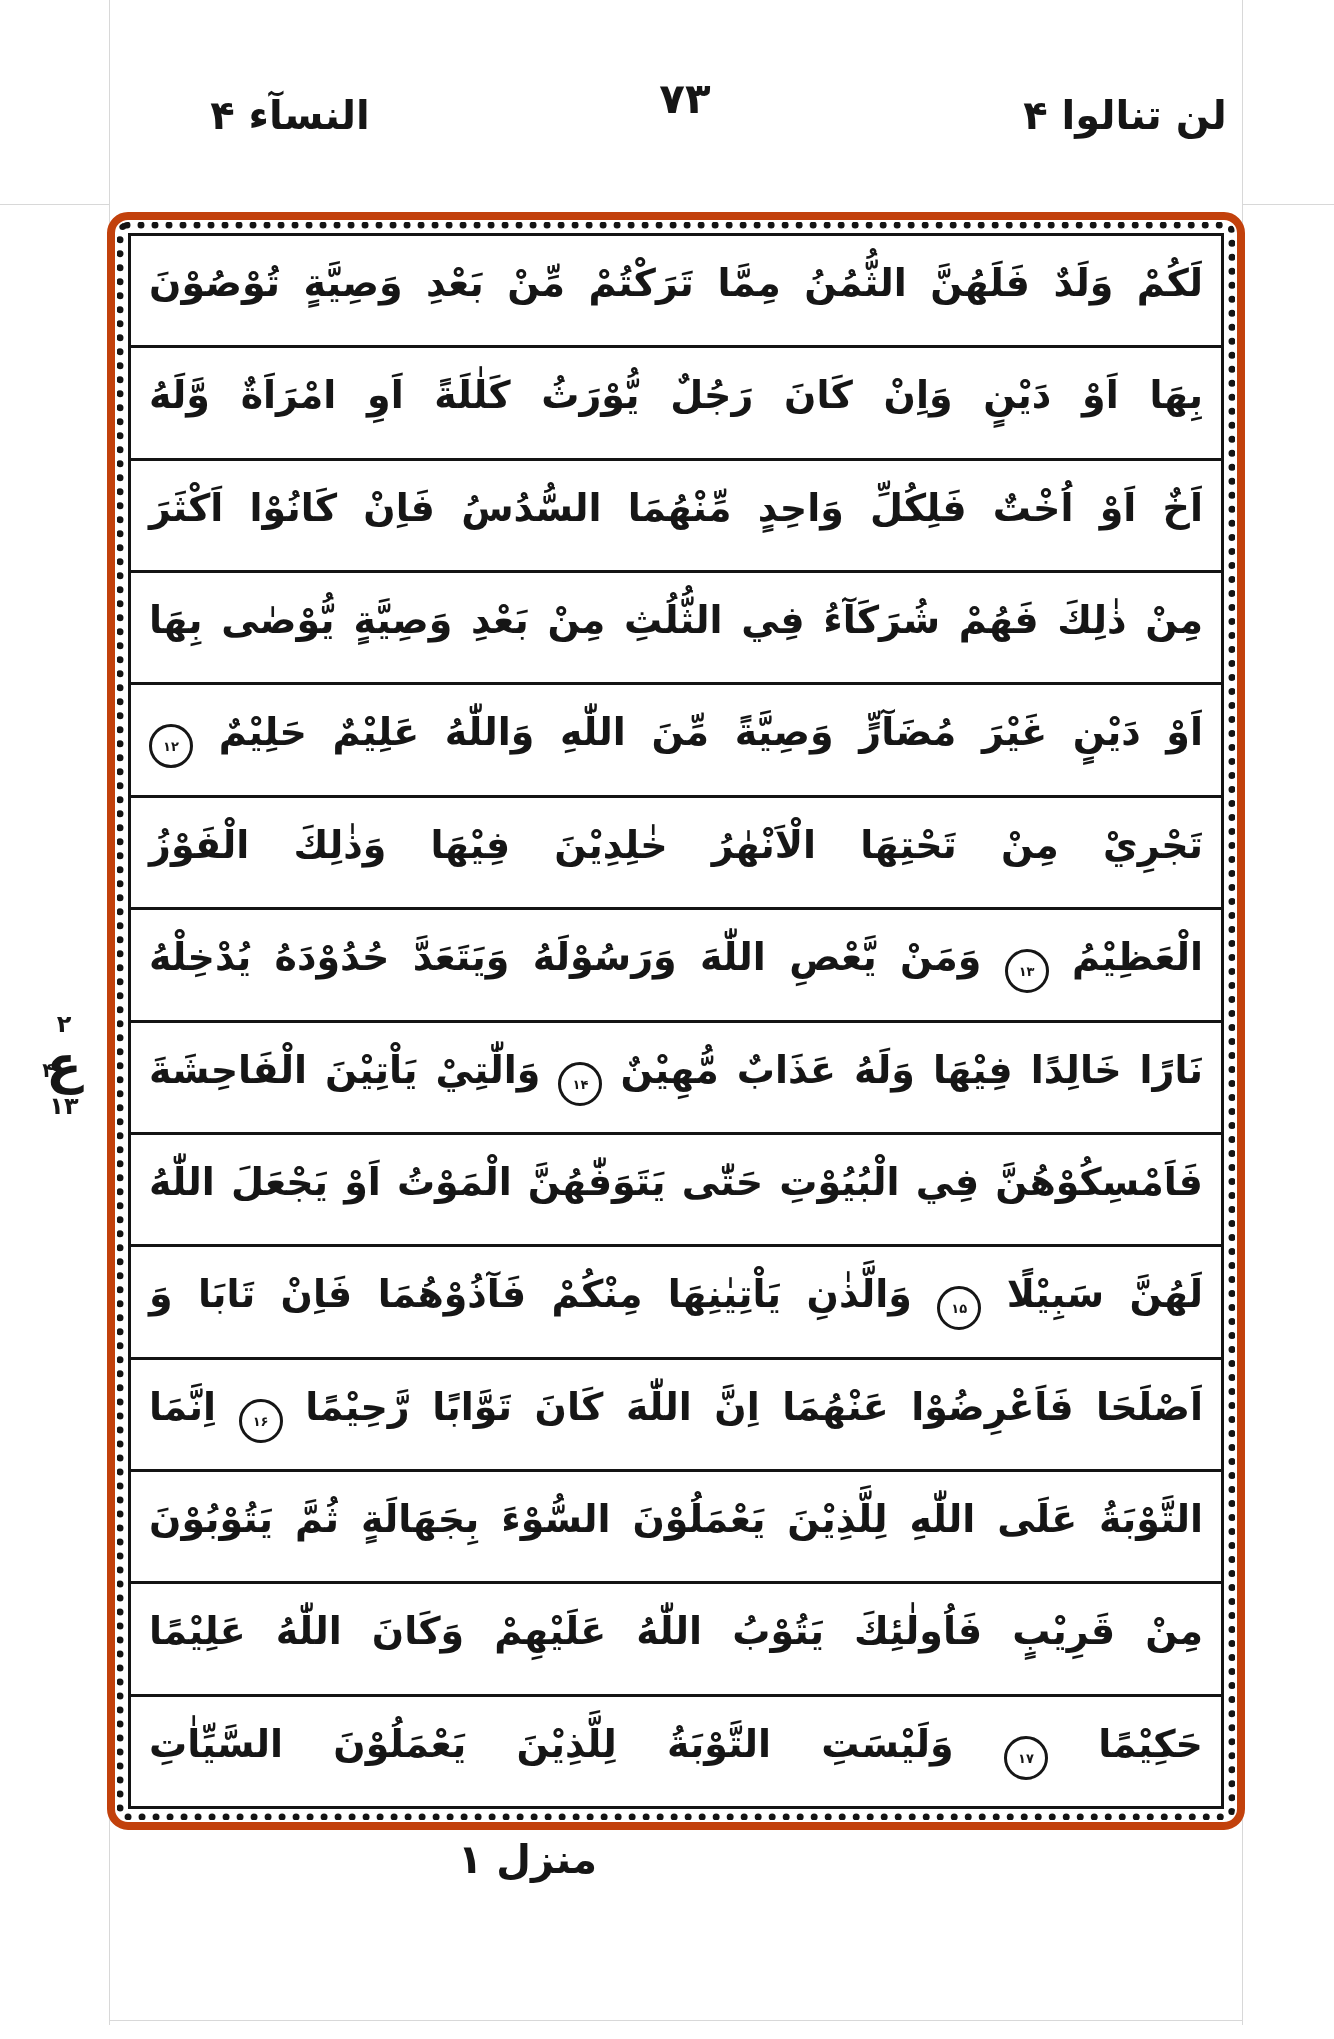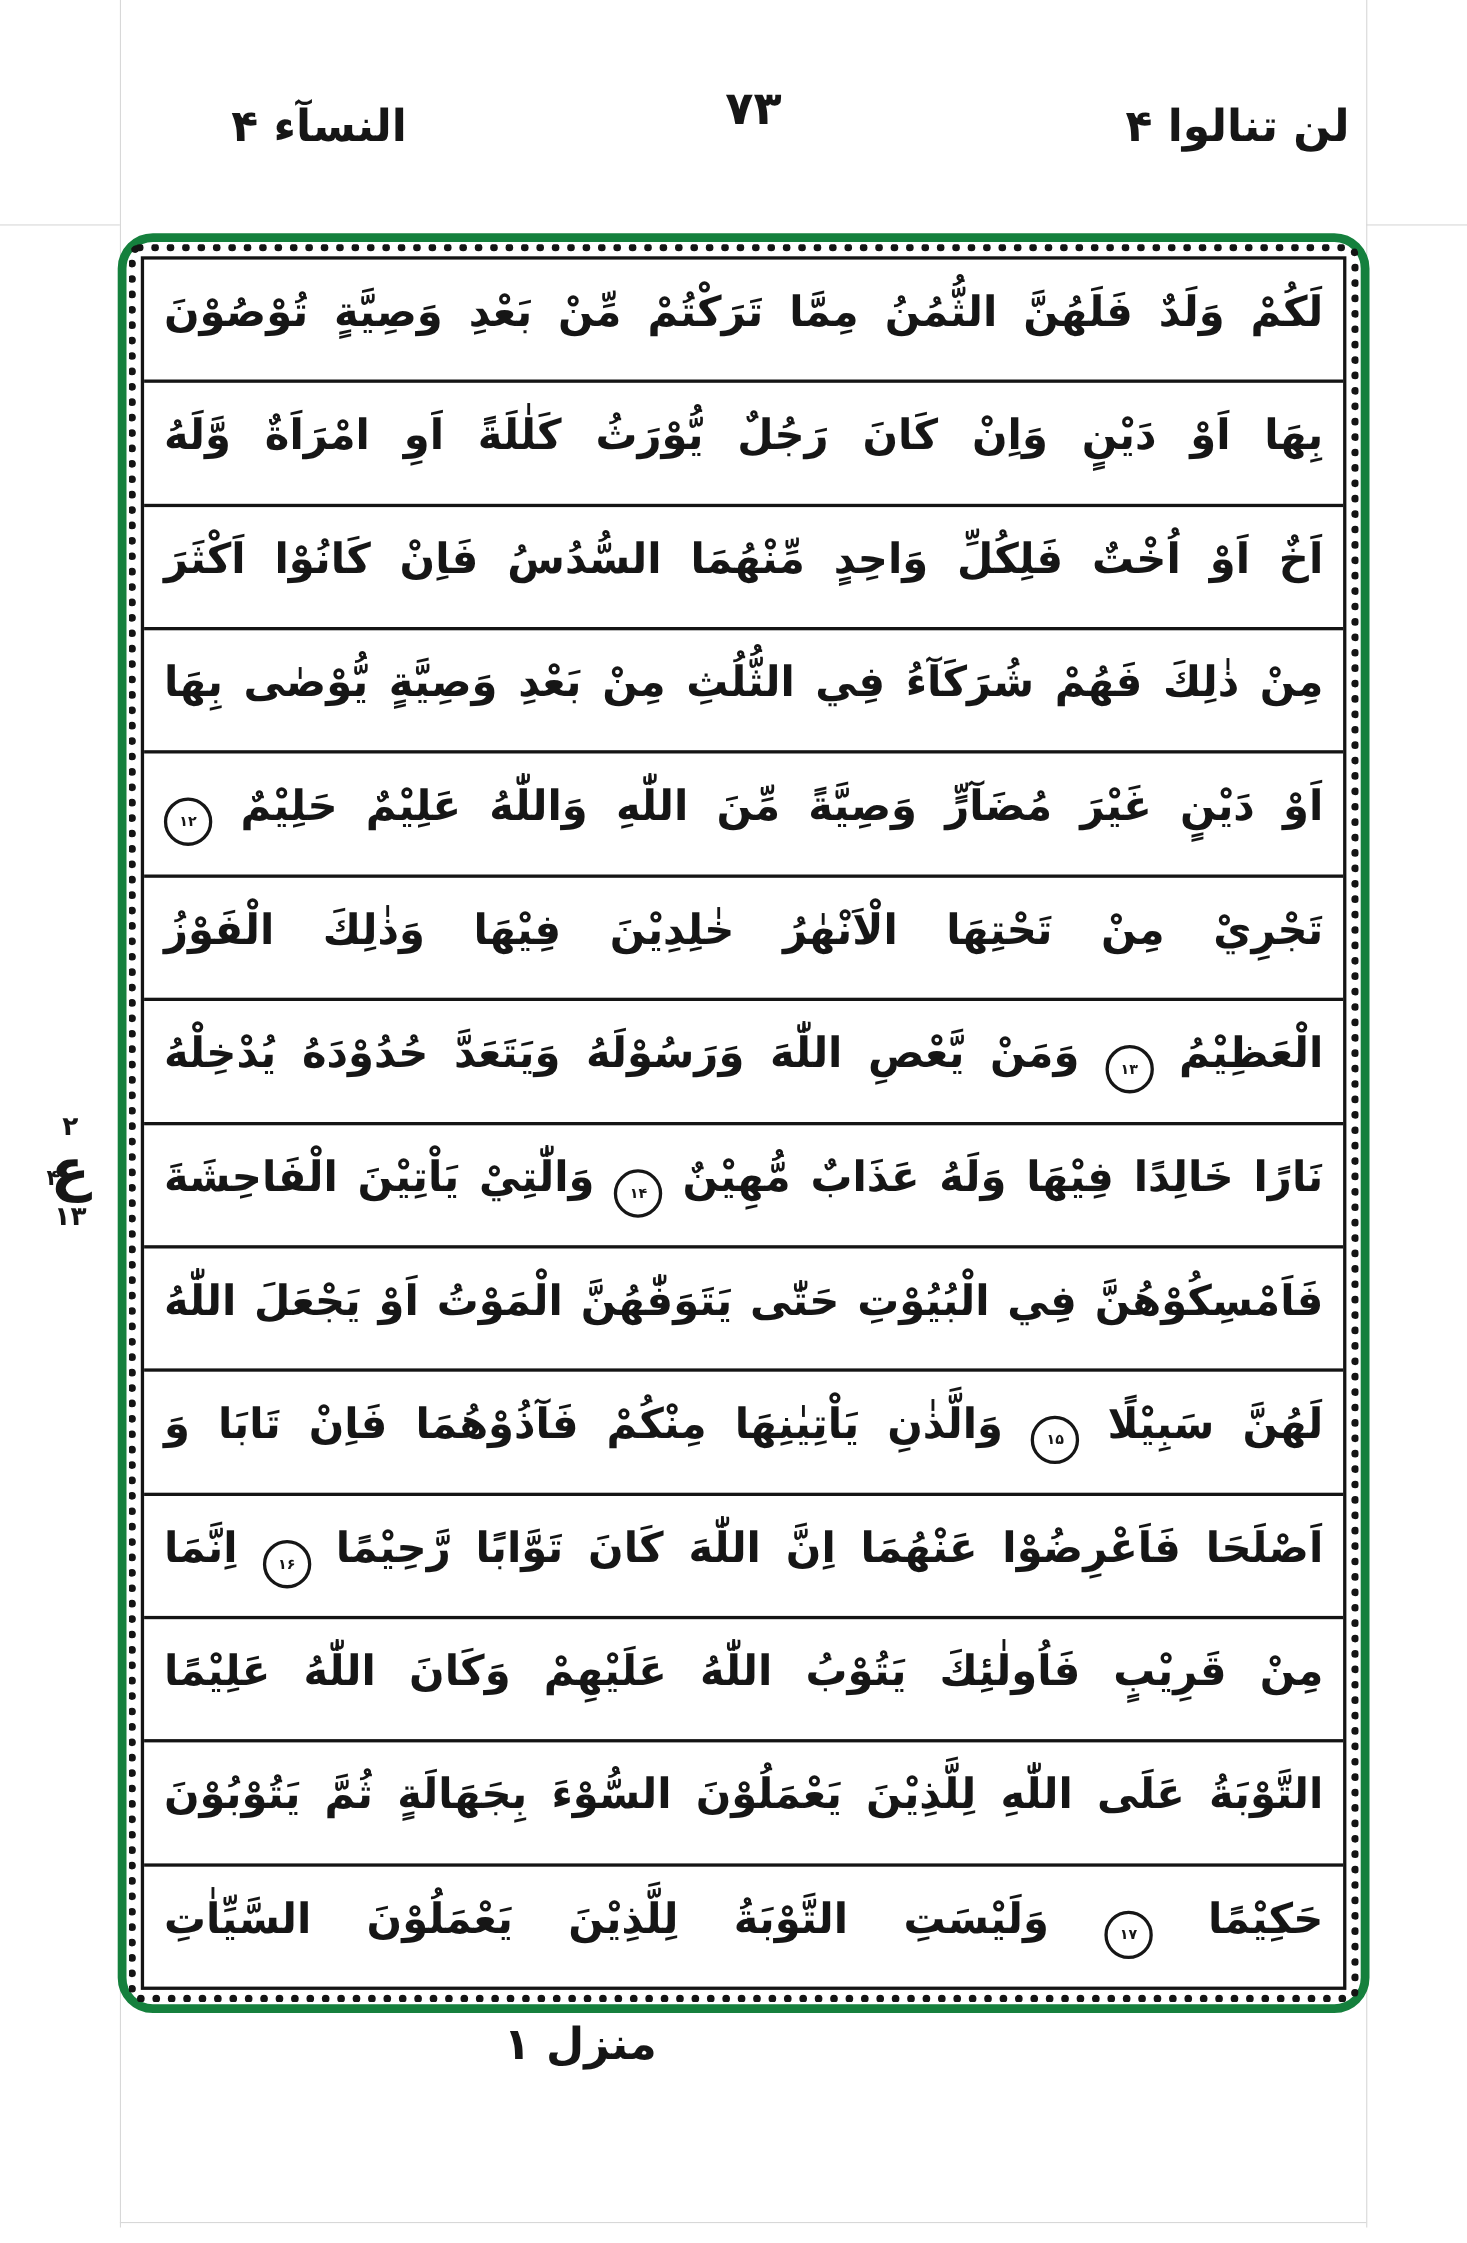--- a/index.html
+++ b/index.html
@@ -22,21 +22,21 @@
 
   
   .header-item { position:absolute; text-align:center; font-weight:bold; direction:rtl; }
   .surah-name  { top:92px;  left:140px;  width:300px; font-size:40px; }
   .page-number { top:74px;  left:545px;  width:280px; font-size:42px; }
   .juz-name    { top:92px;  left:1000px; width:250px; font-size:40px; }
 
   
   .qbox-outer {
     position:absolute; left:107px; top:212px; width:1138px; height:1618px;
-    border:8px solid #15803d; border-radius:32px; background:#fff;text-decoration:underline;
+    border:8px solid #c2410c; border-radius:21px; background:#fff;text-decoration:underline;
   }
   .qbox-beads {
     position:absolute; inset:2px;
     border:7px dotted #141414; border-radius:10px;
   }
   .qbox-inner {
     position:absolute; inset:4px;
     border:3px solid #141414;
   }
   .qlines { display:flex; flex-direction:column; width:100%; height:100%; }
@@ -99,22 +99,22 @@
           <div class="qrow"><span>بِهَا اَوْ دَيْنٍ وَاِنْ كَانَ رَجُلٌ يُّوْرَثُ كَلٰلَةً اَوِ امْرَاَةٌ وَّلَهُ</span></div>
           <div class="qrow"><span>اَخٌ اَوْ اُخْتٌ فَلِكُلِّ وَاحِدٍ مِّنْهُمَا السُّدُسُ فَاِنْ كَانُوْا اَكْثَرَ</span></div>
           <div class="qrow"><span>مِنْ ذٰلِكَ فَهُمْ شُرَكَآءُ فِي الثُّلُثِ مِنْ بَعْدِ وَصِيَّةٍ يُّوْصٰى بِهَا</span></div>
           <div class="qrow"><span>اَوْ دَيْنٍ غَيْرَ مُضَآرٍّ وَصِيَّةً مِّنَ اللّٰهِ وَاللّٰهُ عَلِيْمٌ حَلِيْمٌ</span> <span class="ayah">۱۲</span></div>
           <div class="qrow"><span>تَجْرِيْ مِنْ تَحْتِهَا الْاَنْهٰرُ خٰلِدِيْنَ فِيْهَا وَذٰلِكَ الْفَوْزُ</span></div>
           <div class="qrow"><span>الْعَظِيْمُ</span> <span class="ayah">۱۳</span> <span>وَمَنْ يَّعْصِ اللّٰهَ وَرَسُوْلَهُ وَيَتَعَدَّ حُدُوْدَهُ يُدْخِلْهُ</span></div>
           <div class="qrow"><span>نَارًا خَالِدًا فِيْهَا وَلَهُ عَذَابٌ مُّهِيْنٌ</span> <span class="ayah">۱۴</span> <span>وَالّٰتِيْ يَاْتِيْنَ الْفَاحِشَةَ</span></div>
           <div class="qrow"><span>فَاَمْسِكُوْهُنَّ فِي الْبُيُوْتِ حَتّٰى يَتَوَفّٰهُنَّ الْمَوْتُ اَوْ يَجْعَلَ اللّٰهُ</span></div>
           <div class="qrow"><span>لَهُنَّ سَبِيْلًا</span> <span class="ayah">۱۵</span> <span>وَالَّذٰنِ يَاْتِيٰنِهَا مِنْكُمْ فَآذُوْهُمَا فَاِنْ تَابَا وَ</span></div>
           <div class="qrow"><span>اَصْلَحَا فَاَعْرِضُوْا عَنْهُمَا اِنَّ اللّٰهَ كَانَ تَوَّابًا رَّحِيْمًا</span> <span class="ayah">۱۶</span> <span>اِنَّمَا</span></div>
+          <div class="qrow"><span>التَّوْبَةُ عَلَى اللّٰهِ لِلَّذِيْنَ يَعْمَلُوْنَ السُّوْءَ بِجَهَالَةٍ ثُمَّ يَتُوْبُوْنَ</span></div>
           <div class="qrow"><span>مِنْ قَرِيْبٍ فَاُولٰئِكَ يَتُوْبُ اللّٰهُ عَلَيْهِمْ وَكَانَ اللّٰهُ عَلِيْمًا</span></div>
-          <div class="qrow"><span>التَّوْبَةُ عَلَى اللّٰهِ لِلَّذِيْنَ يَعْمَلُوْنَ السُّوْءَ بِجَهَالَةٍ ثُمَّ يَتُوْبُوْنَ</span></div>
           <div class="qrow"><span>حَكِيْمًا</span> <span class="ayah">۱۷</span> <span>وَلَيْسَتِ التَّوْبَةُ لِلَّذِيْنَ يَعْمَلُوْنَ السَّيِّاٰتِ</span></div>
         </div>
     </div>
   </div>
 </div>
 
 <div class="ruku">
   <span class="r-top">۲</span>
   <span class="r-mid"><span>ع</span><span class="r-inner">۴</span></span>
   <span class="r-bottom">۱۳</span>

